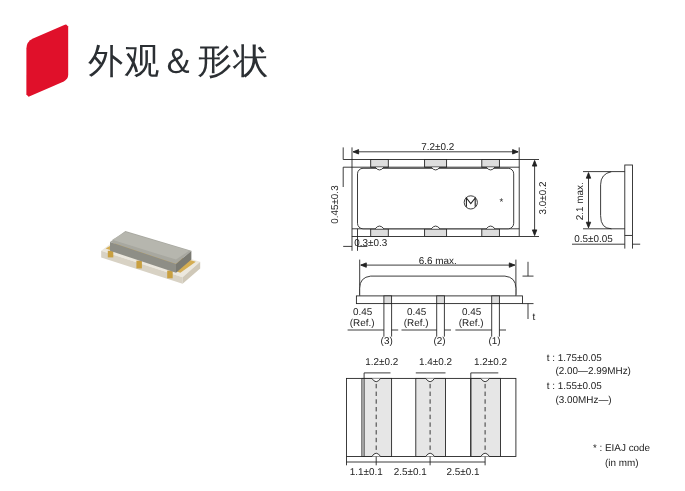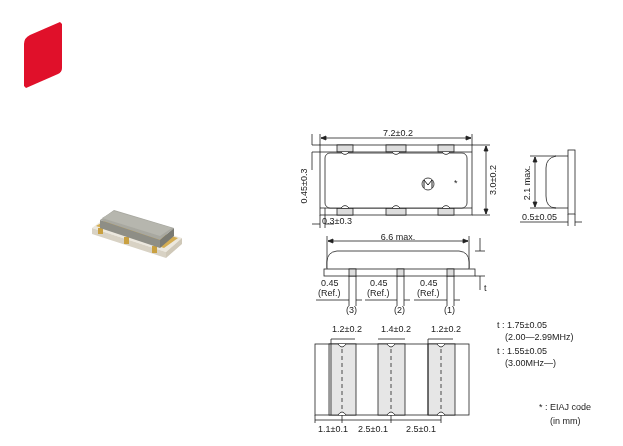--- a/index.html
+++ b/index.html
@@ -14,20 +14,21 @@
 </style>
 </head>
 <body>
 
 <div class="header">
   <div class="badge">
     <svg width="42" height="68" viewBox="0 0 42 68">
       <path d="M2 22 Q2 16 8 13 L38 0 L40 2 L40 46 Q40 50 36 52 L4 66 L2 64 Z" fill="#e0102a"></path>
     </svg>
   </div>
+  <span class="title">外观＆形状</span>
 </div>
 
 <div class="photo">
   <svg width="100" height="66" viewBox="0 0 100 66">
 
     <polygon points="6,30 22,18 96,40 80,54" fill="#ece8de"></polygon>
     <polygon points="6,30 80,54 80,60 6,36" fill="#d8d2c4"></polygon>
     <polygon points="80,54 96,40 96,46 80,60" fill="#cfc8b8"></polygon>
 
     <rect x="12" y="30" width="5" height="6" fill="#c9a040"></rect>

